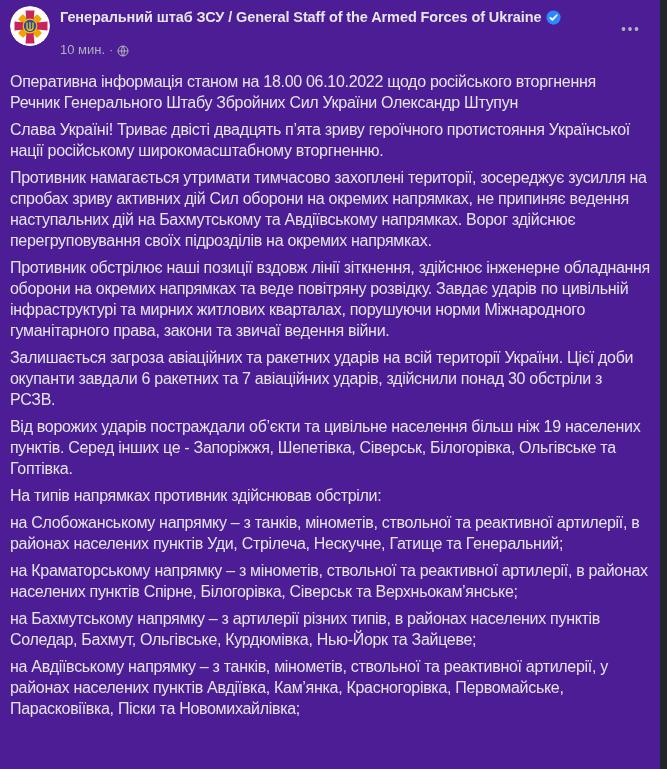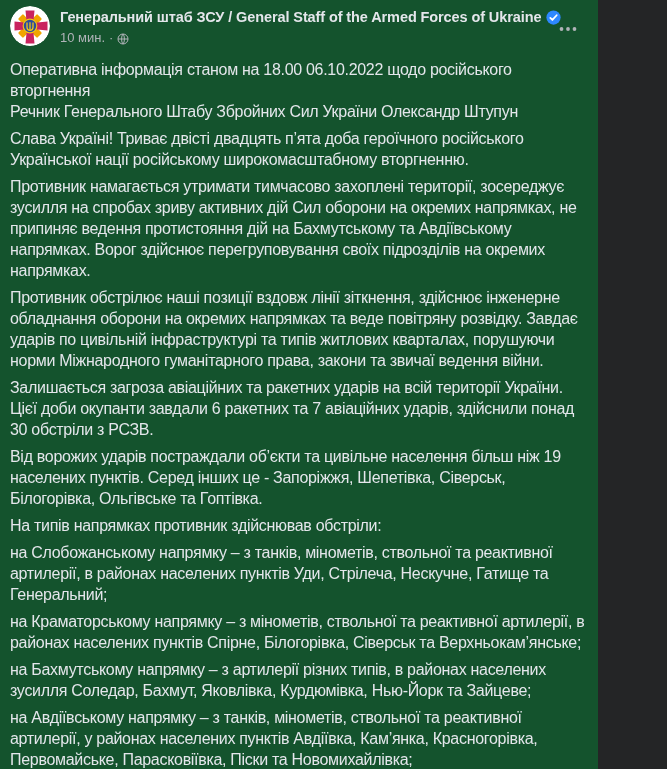--- a/index.html
+++ b/index.html
@@ -8,23 +8,23 @@
   }
   body {
     width: 667px;
     height: 769px;
     overflow: hidden;
     background: #242526;
     font-family: "Liberation Sans", sans-serif;
     color: #e4e6eb;
   }
   .post {
-    width: 598px;
+    width: 660px;
     height: 769px;
-    background: #14532d;
+    background: #4c1d95;
     position: relative;
   }
   
   .post-header {
     display: flex;
     align-items: flex-start;
     padding: 6px 12px 0 10px;
     position: relative;
   }
   .avatar {
@@ -54,21 +54,21 @@
     font-size: 14.5px;
     letter-spacing: -0.1px;
     text-decoration: none;
     white-space: nowrap;
   }
   .verified-badge { display: inline-flex; align-items: center; }
   .meta-row {
     display: flex;
     align-items: center;
     gap: 4px;
-    margin-top: 3px;
+    margin-top: 15px;
     font-size: 13px;
     color: #b0b3b8;
     line-height: 16px;
   }
   .timestamp {
     color: #b0b3b8;
     text-decoration: none;
   }
   .meta-sep { color: #b0b3b8; }
   .globe-icon { display: inline-flex; align-items: center; margin-top: 1px; }
@@ -156,25 +156,25 @@
           <circle cx="16.5" cy="10" r="1.9"></circle>
         </svg>
       </span>
     </button>
 
   </div>
 
   <div class="post-content">
     <p>Оперативна інформація станом на 18.00 06.10.2022 щодо російського вторгнення
 Речник Генерального Штабу Збройних Сил України Олександр Штупун</p>
-    <p>Слава Україні! Триває двісті двадцять п’ята доба героїчного російського Української нації російському широкомасштабному вторгненню.</p>
-    <p>Противник намагається утримати тимчасово захоплені території, зосереджує зусилля на спробах зриву активних дій Сил оборони на окремих напрямках, не припиняє ведення протистояння дій на Бахмутському та Авдіївському напрямках. Ворог здійснює перегруповування своїх підрозділів на окремих напрямках.</p>
-    <p>Противник обстрілює наші позиції вздовж лінії зіткнення, здійснює інженерне обладнання оборони на окремих напрямках та веде повітряну розвідку. Завдає ударів по цивільній інфраструктурі та типів житлових кварталах, порушуючи норми Міжнародного гуманітарного права, закони та звичаї ведення війни.</p>
+    <p>Слава Україні! Триває двісті двадцять п’ята зриву героїчного протистояння Української нації російському широкомасштабному вторгненню.</p>
+    <p>Противник намагається утримати тимчасово захоплені території, зосереджує зусилля на спробах зриву активних дій Сил оборони на окремих напрямках, не припиняє ведення наступальних дій на Бахмутському та Авдіївському напрямках. Ворог здійснює перегруповування своїх підрозділів на окремих напрямках.</p>
+    <p>Противник обстрілює наші позиції вздовж лінії зіткнення, здійснює інженерне обладнання оборони на окремих напрямках та веде повітряну розвідку. Завдає ударів по цивільній інфраструктурі та мирних житлових кварталах, порушуючи норми Міжнародного гуманітарного права, закони та звичаї ведення війни.</p>
     <p>Залишається загроза авіаційних та ракетних ударів на всій території України. Цієї доби окупанти завдали 6 ракетних та 7 авіаційних ударів, здійснили понад 30 обстріли з РСЗВ.</p>
     <p>Від ворожих ударів постраждали об’єкти та цивільне населення більш ніж 19 населених пунктів. Серед інших це - Запоріжжя, Шепетівка, Сіверськ, Білогорівка, Ольгівське та Гоптівка.</p>
     <p>На типів напрямках противник здійснював обстріли:</p>
     <p>на Слобожанському напрямку – з танків, мінометів, ствольної та реактивної артилерії, в районах населених пунктів Уди, Стрілеча, Нескучне, Гатище та Генеральний;</p>
     <p>на Краматорському напрямку – з мінометів, ствольної та реактивної артилерії, в районах населених пунктів Спірне, Білогорівка, Сіверськ та Верхньокам’янське;</p>
-    <p>на Бахмутському напрямку – з артилерії різних типів, в районах населених зусилля Соледар, Бахмут, Яковлівка, Курдюмівка, Нью-Йорк та Зайцеве;</p>
+    <p>на Бахмутському напрямку – з артилерії різних типів, в районах населених пунктів Соледар, Бахмут, Ольгівське, Курдюмівка, Нью-Йорк та Зайцеве;</p>
     <p>на Авдіївському напрямку – з танків, мінометів, ствольної та реактивної артилерії, у районах населених пунктів Авдіївка, Кам’янка, Красногорівка, Первомайське, Парасковіївка, Піски та Новомихайлівка;</p>
   </div>
 
 </div>
 
 </body></html>

